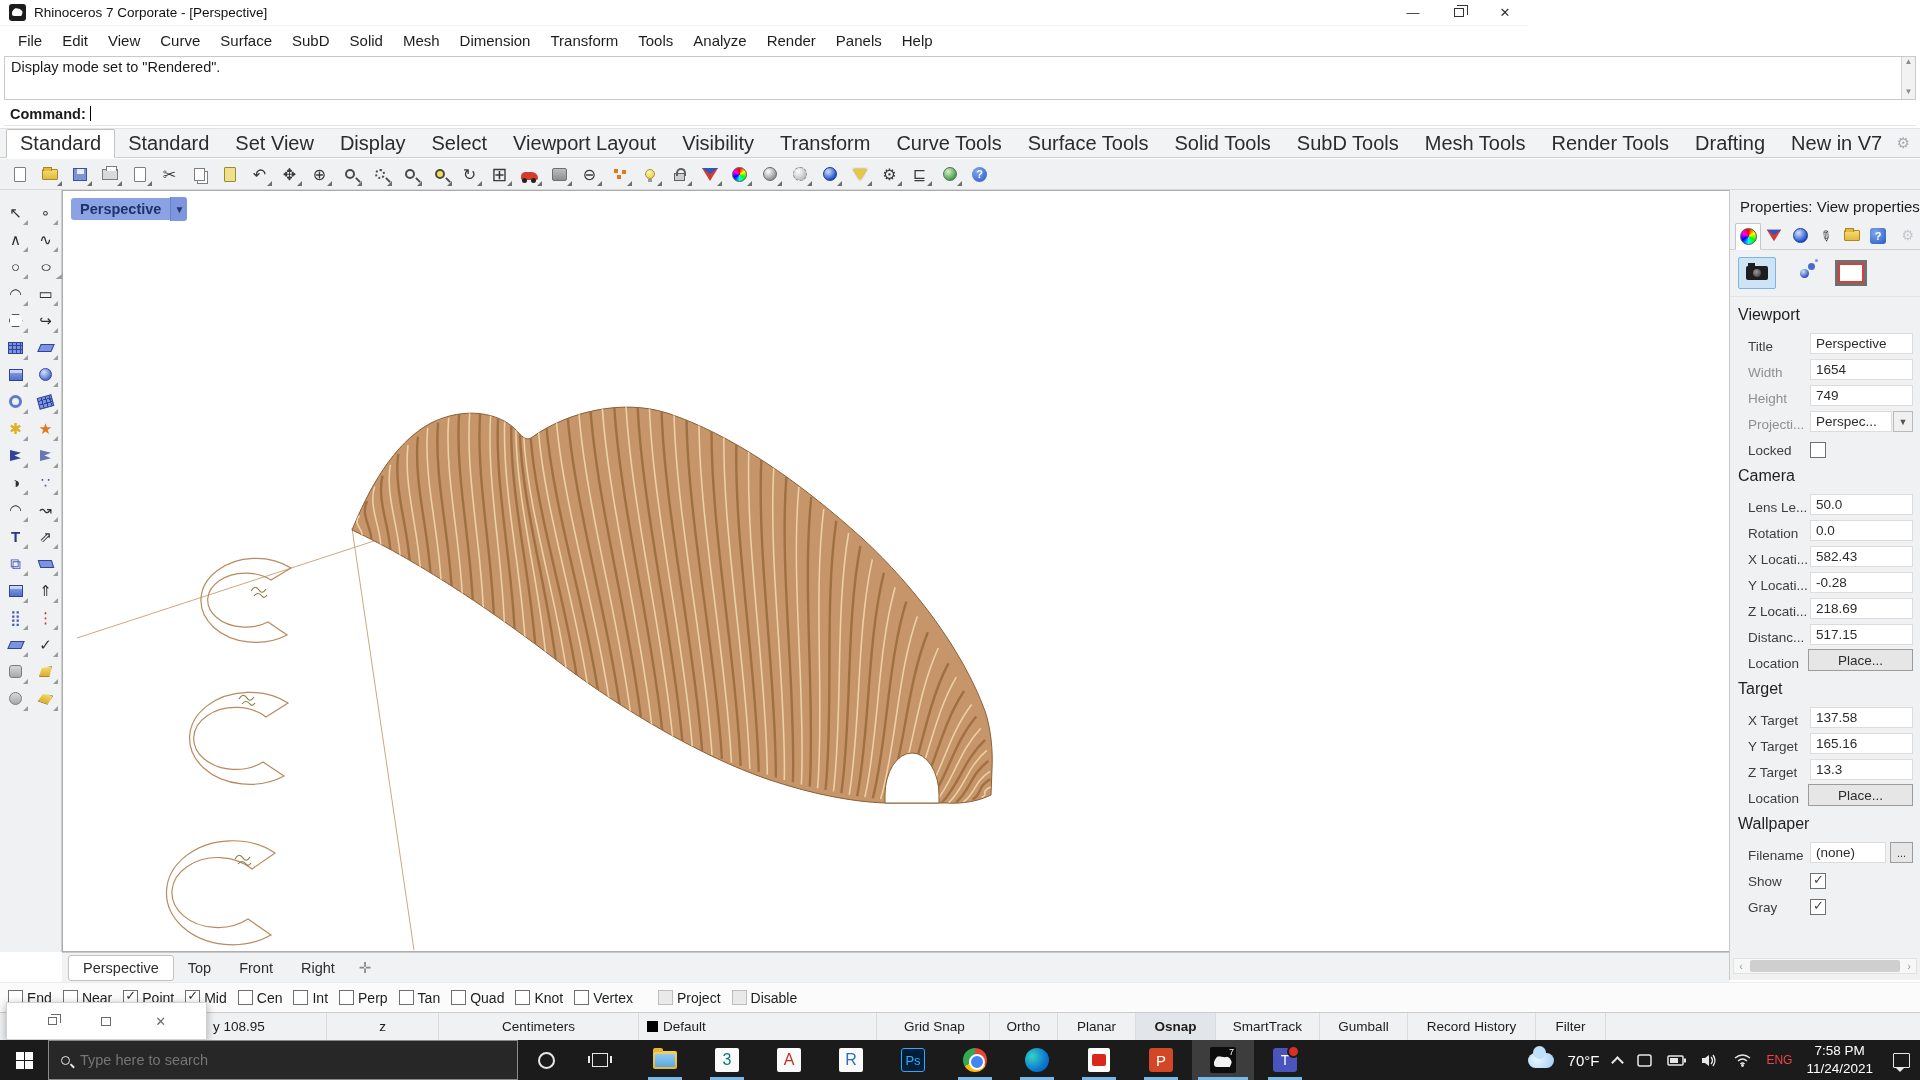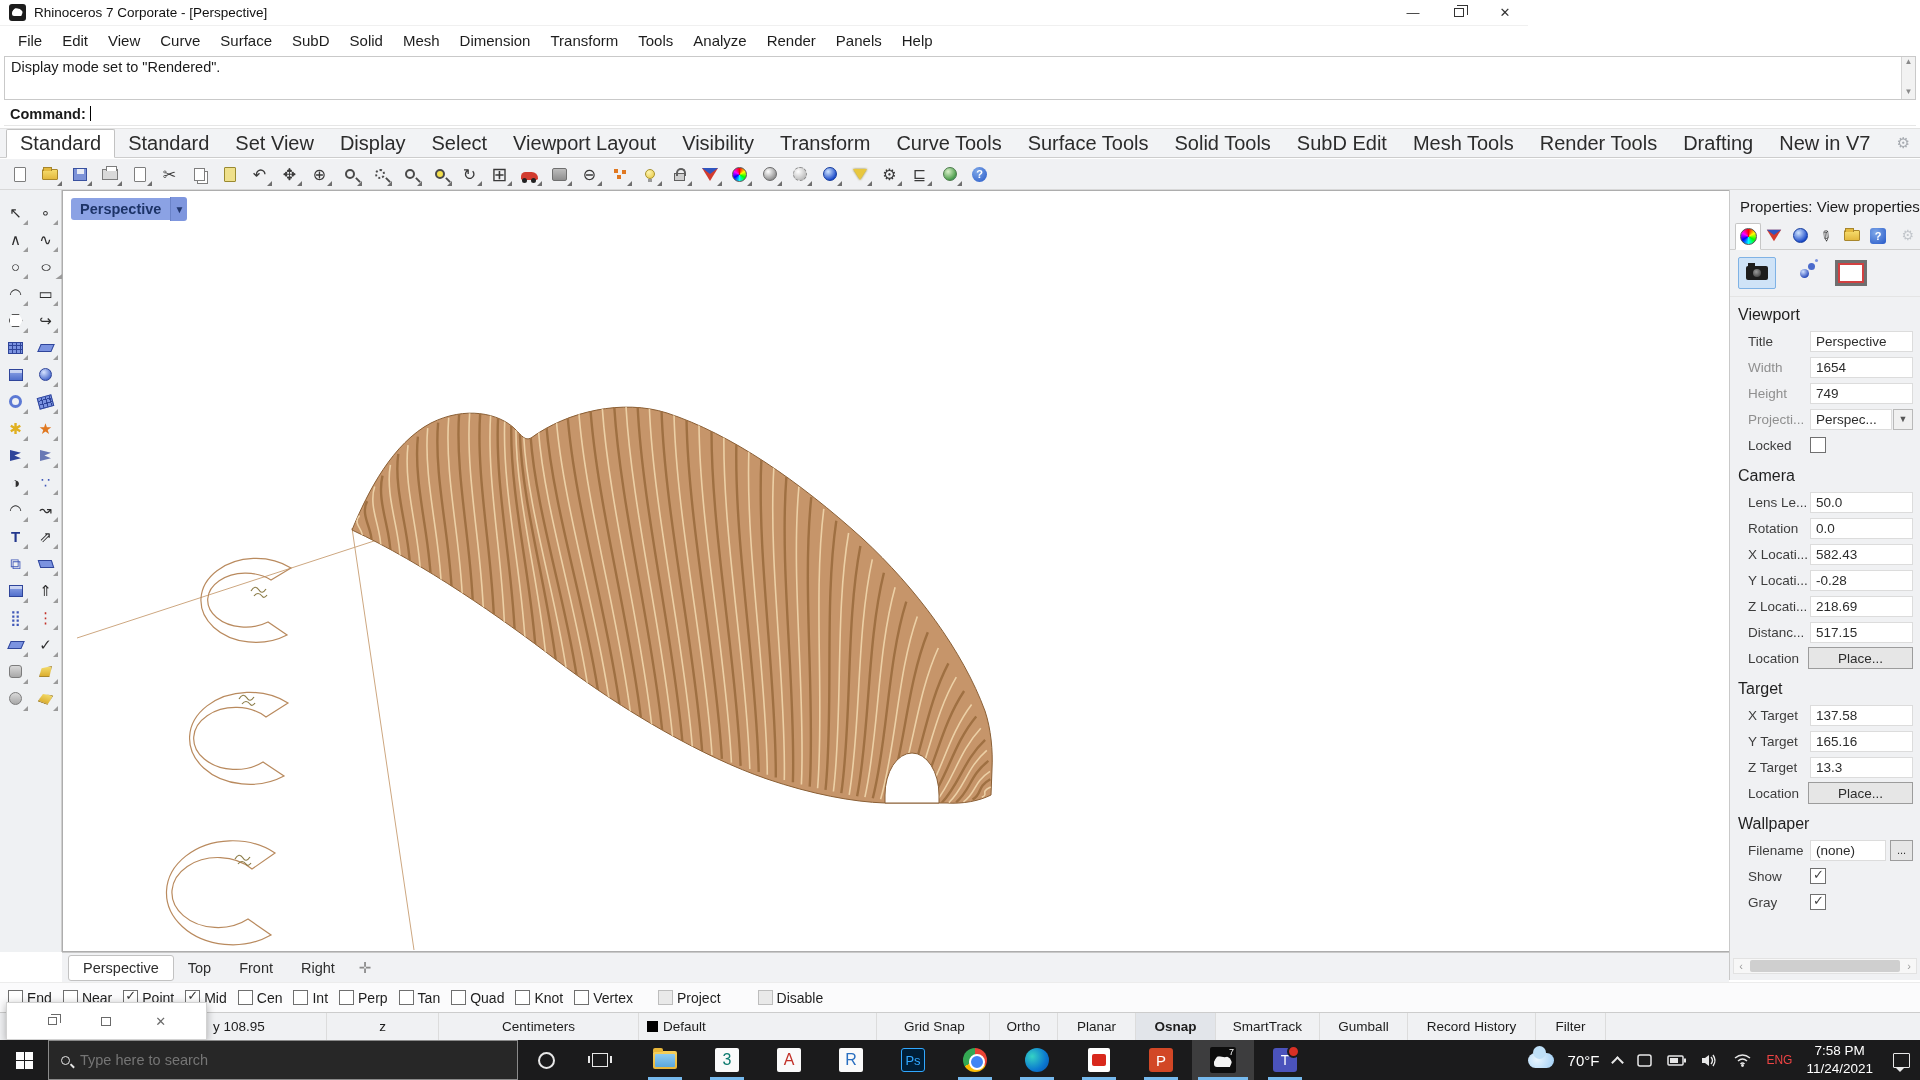--- a/index.html
+++ b/index.html
@@ -104,21 +104,21 @@
   .pgear{position:absolute;right:6px;top:7px;color:#c3c7cc;font-size:14px}
   .pbig{display:flex;gap:9px;padding:7px 0 7px 8px;border-bottom:1px solid #e4e4e4}
   .pbi{width:38px;height:32px;display:flex;align-items:center;justify-content:center;border:1px solid transparent}
   .pbi.act{background:#cfe3f7;border:1px solid #7fb2e5;border-radius:2px}
   .cam{width:22px;height:14px;background:#1d1d1d;border-radius:2px;position:relative}
   .cam::before{content:"";position:absolute;left:7px;top:3px;width:8px;height:8px;border-radius:50%;background:radial-gradient(circle at 40% 35%,#9a9a9a,#2e2e2e)}
   .cam::after{content:"";position:absolute;left:2px;top:-3px;width:7px;height:3px;background:#1d1d1d}
   .chain{width:9px;height:9px;border-radius:50%;background:radial-gradient(circle at 35% 30%,#cfe0ff,#2547b8 75%);box-shadow:7px -7px 0 -1px #4b6bcc,12px -13px 0 -3px #7b93e0}
   .vprect{width:26px;height:20px;background:#fff;border:2px solid #d24040;outline:3px solid #6f6f6f}
   .psec{font-size:16px;color:#1f1f1f;padding:9px 0 4px 8px}
-  .prow{height:26px;position:relative;display:flex;align-items:center;padding-left:18px}
+  .prow{height:26px;position:relative;display:flex;align-items:flex-end;padding-left:18px}
   .plabel{color:#3d3d3d;font-size:13.5px;white-space:nowrap;overflow:hidden;max-width:60px}
   .plabel.dim{color:#8f8f8f}
   .pfield{position:absolute;left:80px;right:7px;height:21px;background:#fff;border:1px solid #dcdcdc;display:flex;align-items:center;padding-left:5px;font-size:13.5px;white-space:nowrap;overflow:hidden}
   .pfield.withdd{right:28px}
   .pddbtn{position:absolute;right:7px;width:20px;height:21px;background:#f0f0f0;border:1px solid #b9b9b9;display:flex;align-items:center;justify-content:center;font-size:9px;color:#555}
   .pbtn{position:absolute;left:78px;right:7px;height:22px;background:#e6e6e6;border:1px solid #9c9c9c;display:flex;align-items:center;justify-content:center;font-size:13.5px}
   .pcheck{position:absolute;left:80px;width:16px;height:16px;background:#fff;border:1px solid #707070}
   .pcheck.on::before{content:"✓";position:absolute;left:2px;top:-2px;font-size:13px;color:#444}
   .pfield.short{right:34px}
   .pmini{position:absolute;right:7px;width:23px;height:21px;background:#e6e6e6;border:1px solid #9c9c9c;display:flex;align-items:center;justify-content:center;font-size:11px;color:#333}
@@ -252,21 +252,21 @@
     <span class="tstab">Standard</span>
     <span class="tstab">Set View</span>
     <span class="tstab">Display</span>
     <span class="tstab">Select</span>
     <span class="tstab">Viewport Layout</span>
     <span class="tstab">Visibility</span>
     <span class="tstab">Transform</span>
     <span class="tstab">Curve Tools</span>
     <span class="tstab">Surface Tools</span>
     <span class="tstab">Solid Tools</span>
-    <span class="tstab">SubD Edit</span>
+    <span class="tstab">SubD Tools</span>
     <span class="tstab">Mesh Tools</span>
     <span class="tstab">Render Tools</span>
     <span class="tstab">Drafting</span>
     <span class="tstab">New in V7</span>
     <span class="tsgear">⚙</span>
   </div>
 
   <div class="toolbar">
     <span class="ti">
         <span class="s-pg"></span>
@@ -764,21 +764,21 @@
         <span>Knot</span>
       </span>
     <span class="oitem">
         <span class="ocb"></span>
         <span>Vertex</span>
       </span>
     <span class="oitem" style="margin-left:14px">
         <span class="ocb off2"></span>
         <span>Project</span>
       </span>
-    <span class="oitem" style="margin-left:26px">
+    <span class="oitem" style="">
         <span class="ocb off2"></span>
         <span>Disable</span>
       </span>
   </div>
 
   <div class="statusbar">
     <span class="scell" style="width:205px;border-right:none"></span>
     <span class="scell" style="width:122px;justify-content:flex-start">y 108.95</span>
     <span class="scell" style="width:112px">z</span>
     <span class="scell" style="width:200px">Centimeters</span>

